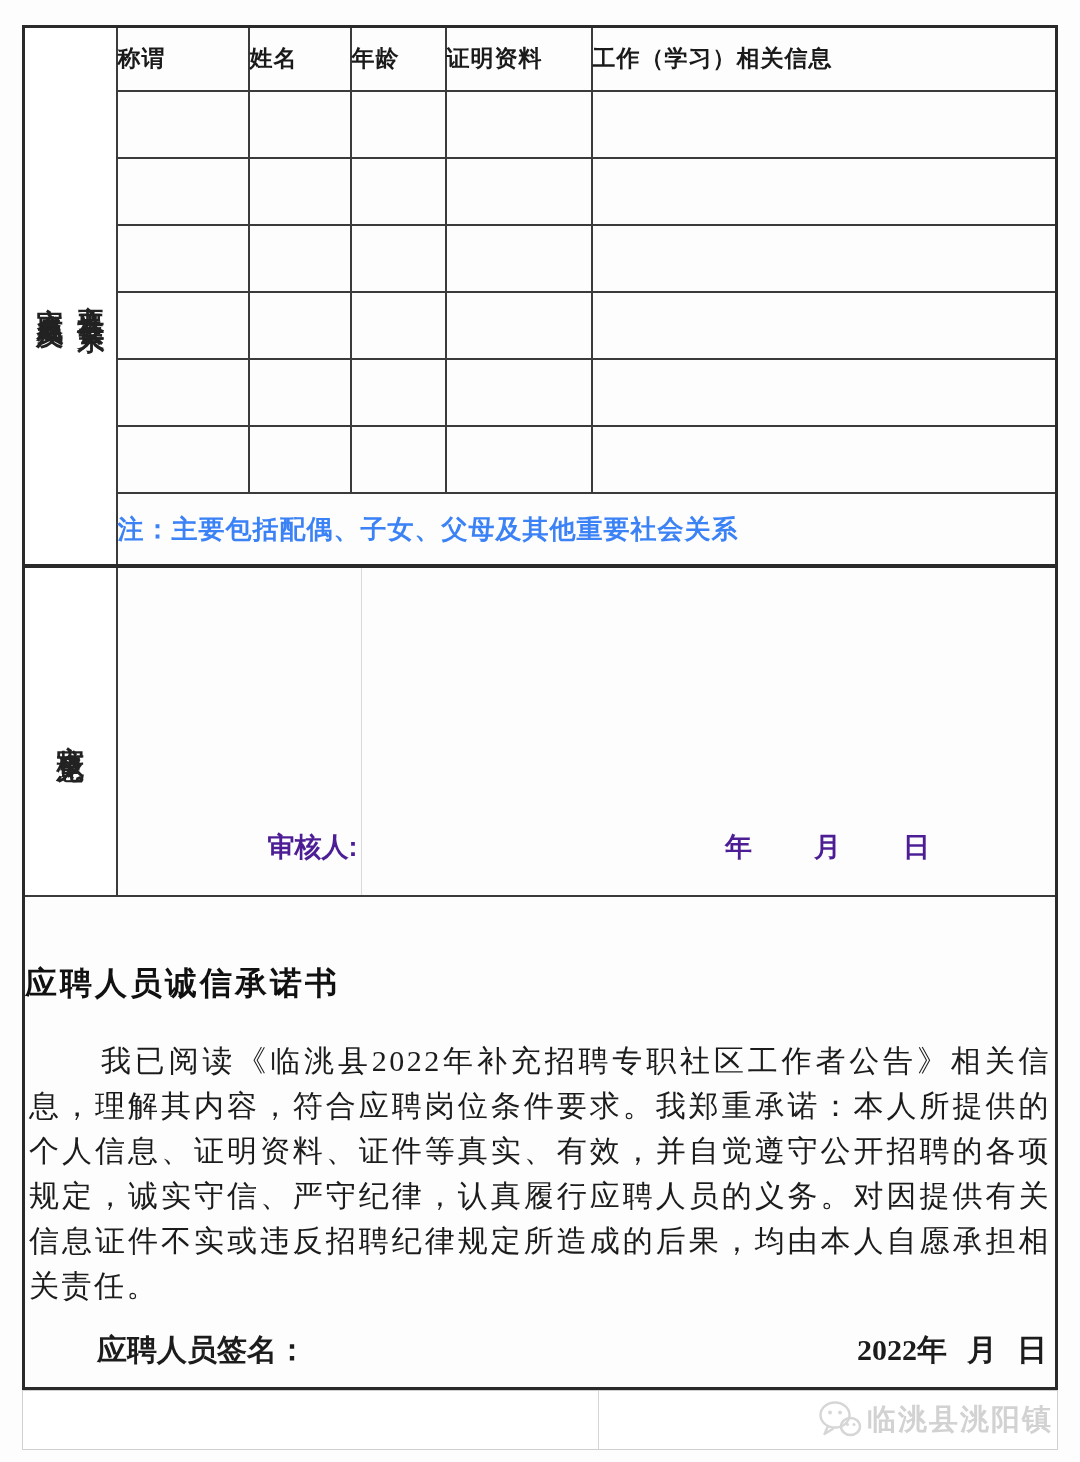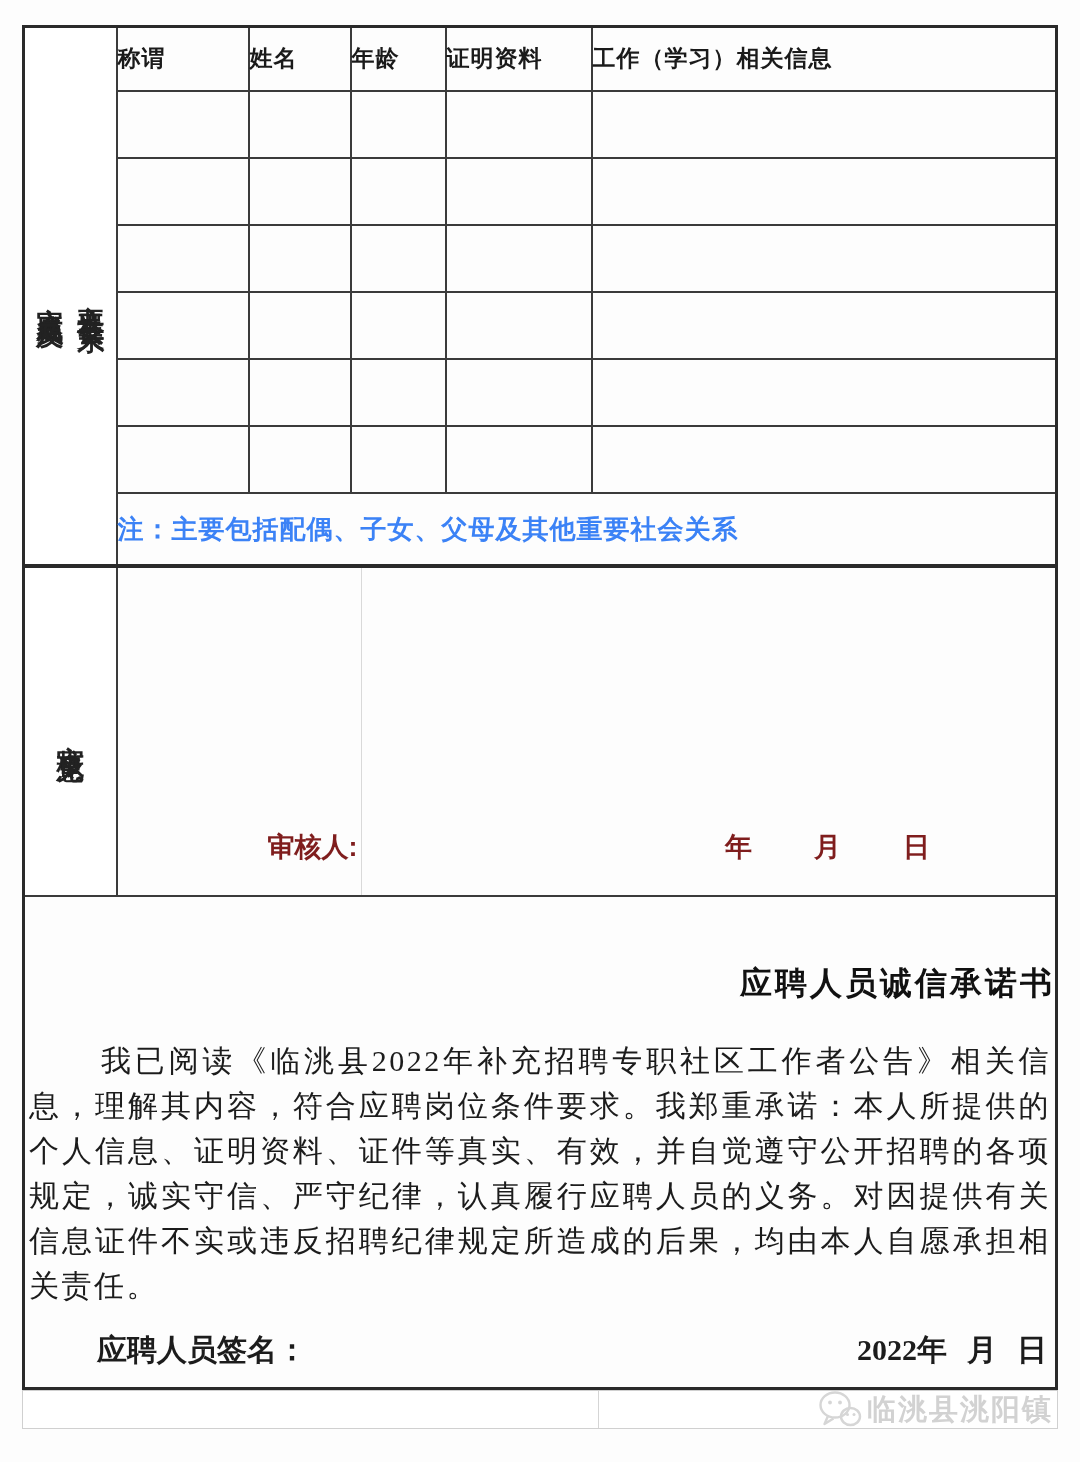--- a/index.html
+++ b/index.html
@@ -42,49 +42,49 @@
   
   td.reviewcell { position:relative; }
   tr.review td { border-top:4px solid #2a2a2a; }
   .faint-v {
     position:absolute; left:243px; top:0; bottom:0; width:1px; background:#d9d9d9;
   }
   .review-bottom {
     position:absolute; left:0; right:0; bottom:30px;
     display:flex; align-items:baseline;
     padding-left:150px; padding-right:125px;
-    font-size:27px; font-weight:700; color:#7f1d1d;
+    font-size:27px; font-weight:700; color:#4c1d95;
   }
   .review-bottom .dategroup { margin-left:auto; display:flex; gap:62px; }
 
   
   td.commitcell {
     vertical-align:top; padding:0 14px;
     font-family:"Liberation Serif","DejaVu Serif",serif;
   }
   .c-title {
-    margin-top:48px; text-align:right;
+    margin-top:48px; text-align:left;
     font-size:32px; font-weight:bold; letter-spacing:3px; color:#111;
   }
   .c-body {
     margin:32px 4px 0 4px;
     font-size:30px; line-height:45px; letter-spacing:2.5px;
     text-align:justify; text-justify:inter-character;
     text-indent:2.4em; color:#1c1c1c;
   }
   .sig-row {
     margin-top:22px; display:flex; align-items:baseline;
     padding-left:72px; padding-right:8px;
     font-size:30px; font-weight:600; color:#1c1c1c;
   }
   .sig-row .dategroup { margin-left:auto; display:flex; gap:20px; }
 
   
   .footer-row {
-    position:absolute; left:22px; top:1390px; width:1036px; height:39px;
+    position:absolute; left:22px; top:1390px; width:1036px; height:60px;
     display:flex; border:1px solid #d0d0d0; box-sizing:border-box; background:#fff;
   }
   .footer-cell-left  { width:575px; border-right:1px solid #d5d5d5; }
   .footer-cell-right { flex:1; display:flex; align-items:center; justify-content:flex-end; padding-right:4px; }
   .watermark {
     display:flex; align-items:center; gap:4px;
     color:#d2d2d2; font-size:29px; font-weight:bold; letter-spacing:2px;
     text-shadow:1px 1px 1px #ffffff;
     user-select:none;
   }

